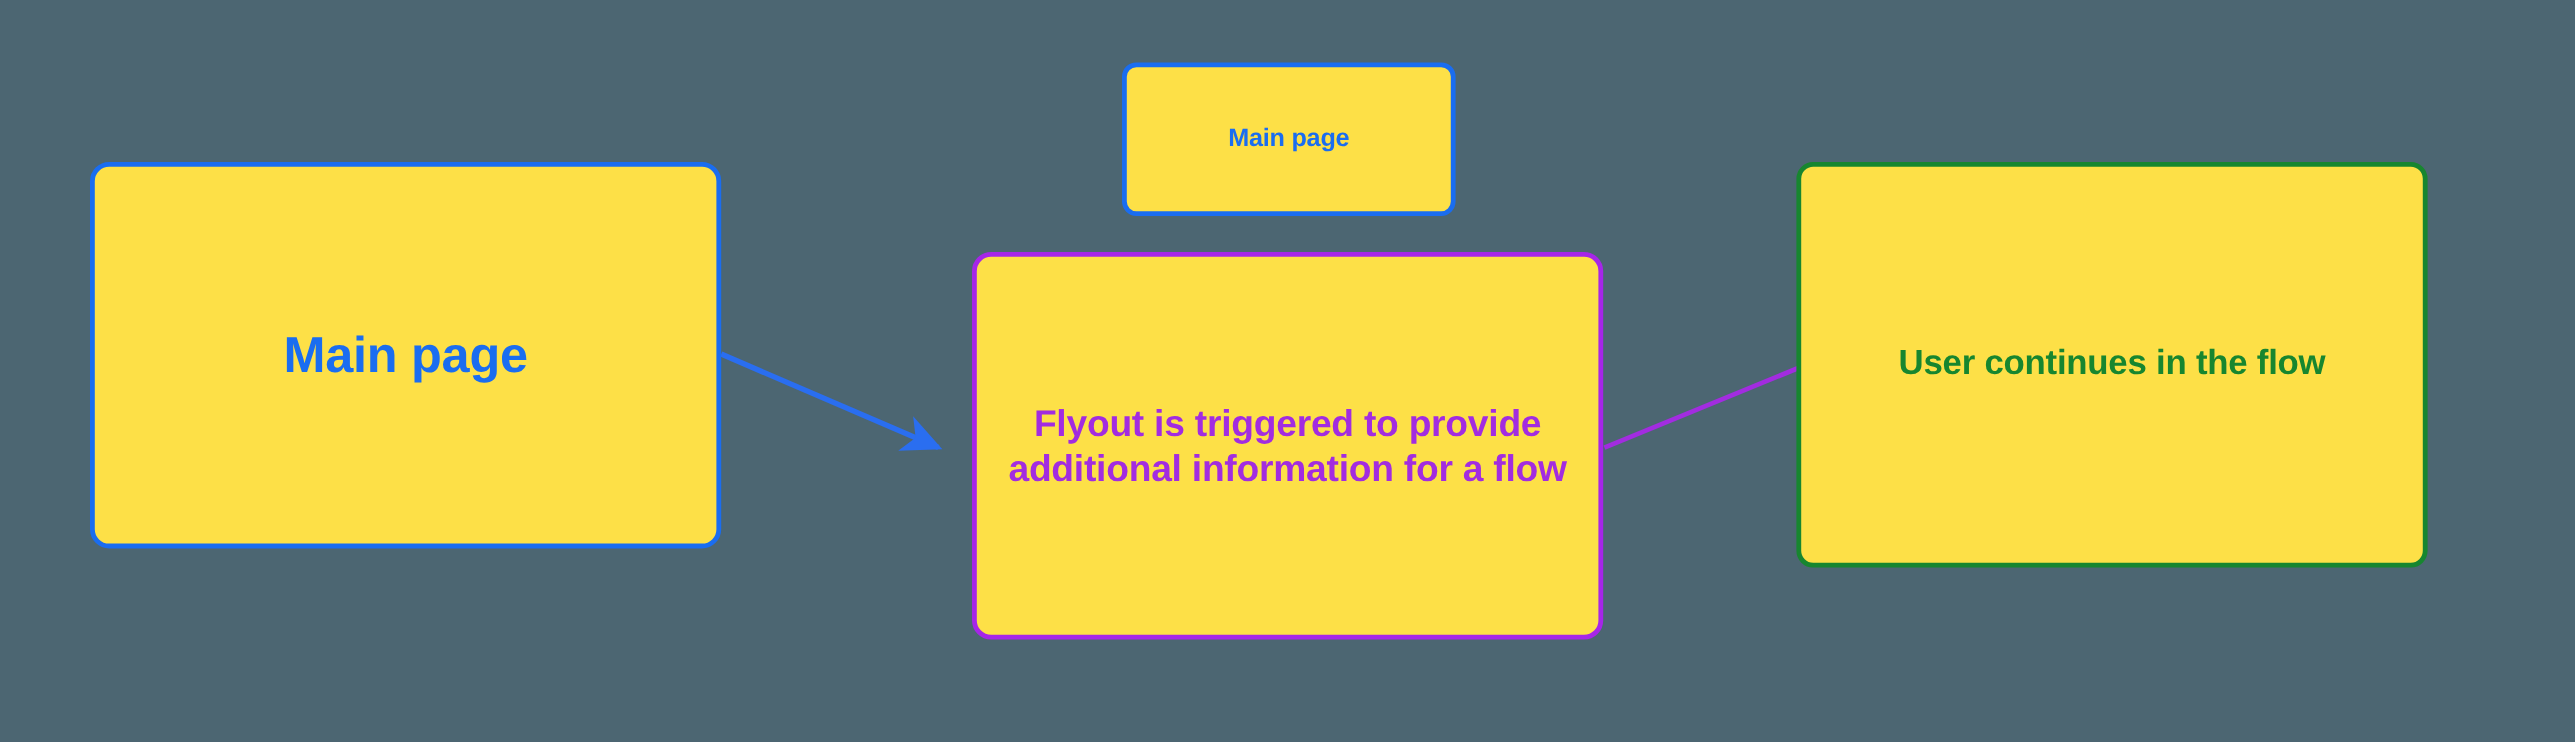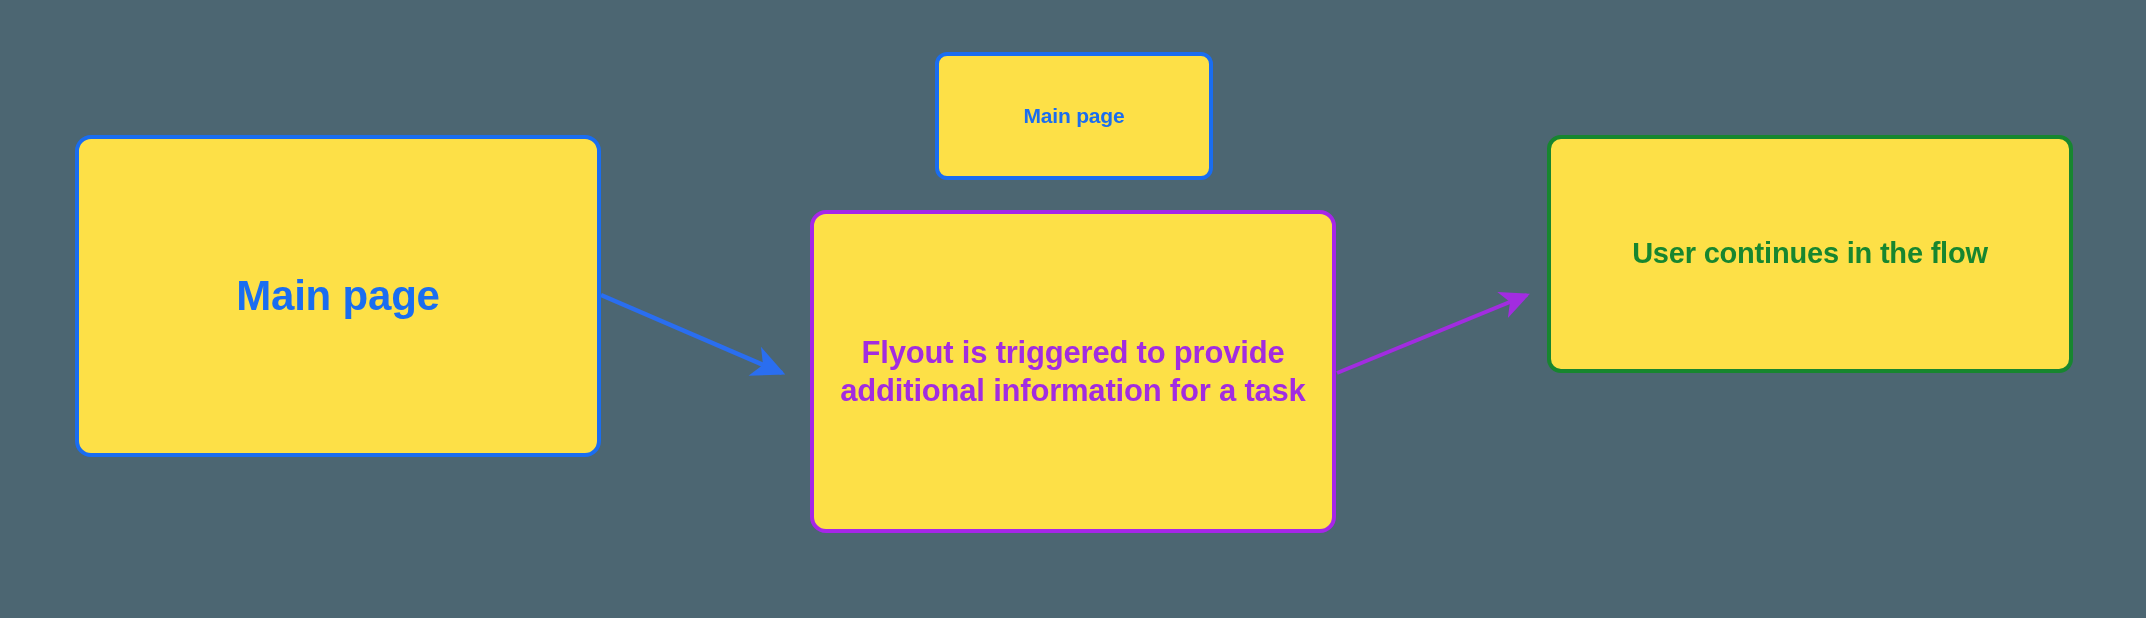--- a/index.html
+++ b/index.html
@@ -71,24 +71,24 @@
     border-color: #a626e8;
     border-radius: 16px;
     padding: 0 22px;
   }
   #node-flyout .node-label {
     color: #a22ce0;
     font-size: 31px;
   }
   
   #node-user-continues {
-    left: 1547px;
+    left: 1497px;
     top: 135px;
     width: 526px;
-    height: 238px;
+    height: 338px;
     border-width: 4px;
     border-color: #17862f;
     border-radius: 14px;
     padding: 0 18px;
   }
   #node-user-continues .node-label {
     color: #17862f;
     font-size: 29px;
   }
   .connector-layer {
@@ -120,20 +120,20 @@
 
   <div class="node" id="node-main-page-large">
     <span class="node-label">Main page</span>
   </div>
 
   <div class="node" id="node-main-page-small">
     <span class="node-label">Main page</span>
   </div>
 
   <div class="node" id="node-flyout">
-    <span class="node-label">Flyout is triggered to provide additional information for a task</span>
+    <span class="node-label">Flyout is triggered to provide additional information for a flow</span>
   </div>
 
   <div class="node" id="node-user-continues">
     <span class="node-label">User continues in the flow</span>
   </div>
 
 </div>
 
 </body></html>

